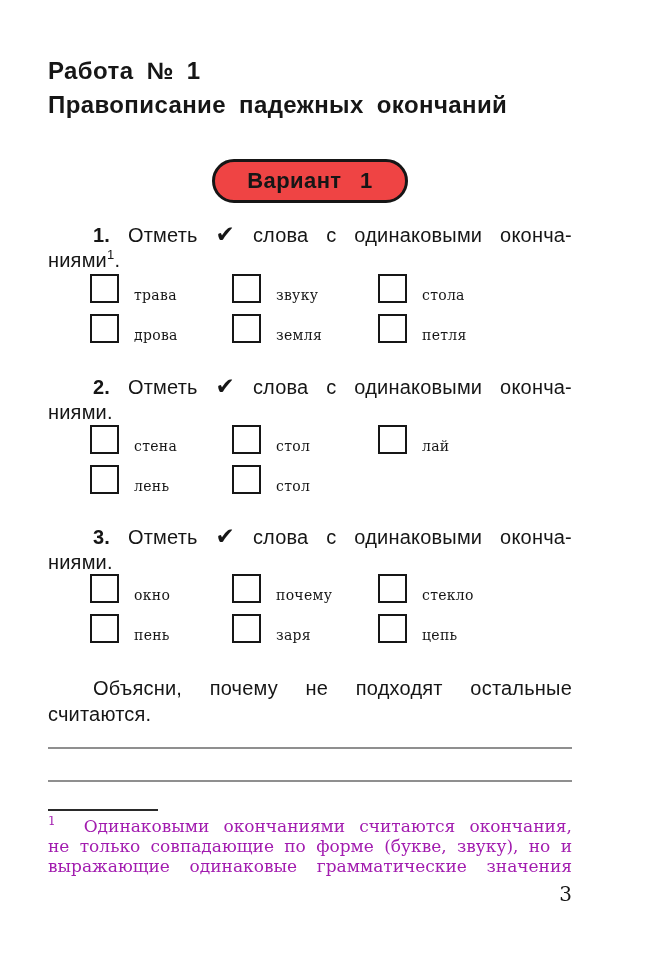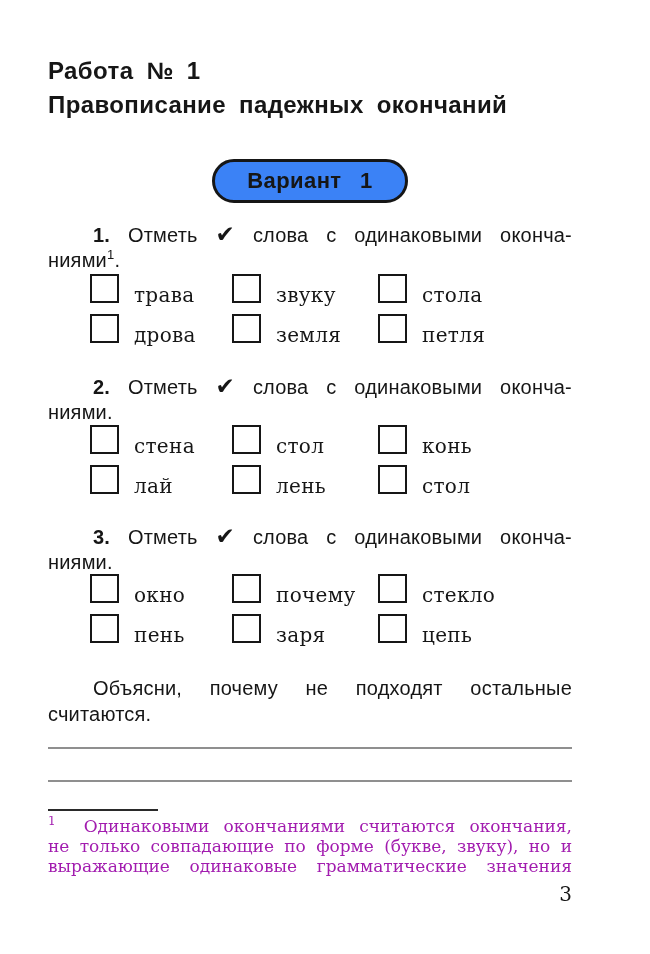--- a/index.html
+++ b/index.html
@@ -13,21 +13,21 @@
   .abs { position:absolute; left:48px; width:524px; }
 
   
   .title { text-align:left; font-weight:bold; font-size:24px; line-height:30px; letter-spacing:0.4px; word-spacing:6px; }
 
   
   .pill-wrap { display:flex; justify-content:center; }
   .pill {
     border:3px solid #161616; border-radius:22px;
     padding:6px 32px; font-size:22px; font-weight:bold;
-    word-spacing:12px; letter-spacing:0.4px; background:#3b82f6;
+    word-spacing:12px; letter-spacing:0.4px; background:#ef4444;
   }
 
   
   .jline {
     text-align:justify; font-size:20px; line-height:26px; height:26px;
     overflow:hidden; letter-spacing:0.2px;
   }
   .jline::after { content:""; display:inline-block; width:100%; height:0; }
   .ind { text-indent:45px; }
   .tnum { font-weight:bold; }
@@ -36,21 +36,21 @@
   sup.fnm { font-size:13px; vertical-align:super; line-height:0; }
 
   
   .grid {
     display:grid; grid-template-columns:142px 146px 1fr;
     row-gap:11px; margin-left:42px; width:482px;
   }
   .cell { display:flex; align-items:flex-end; gap:15px; height:29px; }
   .box { width:29px; height:29px; border:2px solid #161616; background:#fff; flex:none; }
   .word {
-    font-family:"DejaVu Serif", serif; font-size:20px; line-height:22px;
+    font-family:"DejaVu Serif", serif; font-size:14px; line-height:22px;
     margin-bottom:-3px; letter-spacing:0.3px;
   }
 
   
   .expl { font-size:20px; line-height:26px; letter-spacing:0.2px; }
 
   
   .wline { border-top:2px solid #8f8f8f; height:0; }
 
   
@@ -124,24 +124,20 @@
     <div class="cell">
         <span class="box"></span>
         <span class="word">стена</span>
       </div>
     <div class="cell">
         <span class="box"></span>
         <span class="word">стол</span>
       </div>
     <div class="cell">
         <span class="box"></span>
-        <span class="word">конь</span>
-      </div>
-    <div class="cell">
-        <span class="box"></span>
         <span class="word">лай</span>
       </div>
     <div class="cell">
         <span class="box"></span>
         <span class="word">лень</span>
       </div>
     <div class="cell">
         <span class="box"></span>
         <span class="word">стол</span>
       </div>

